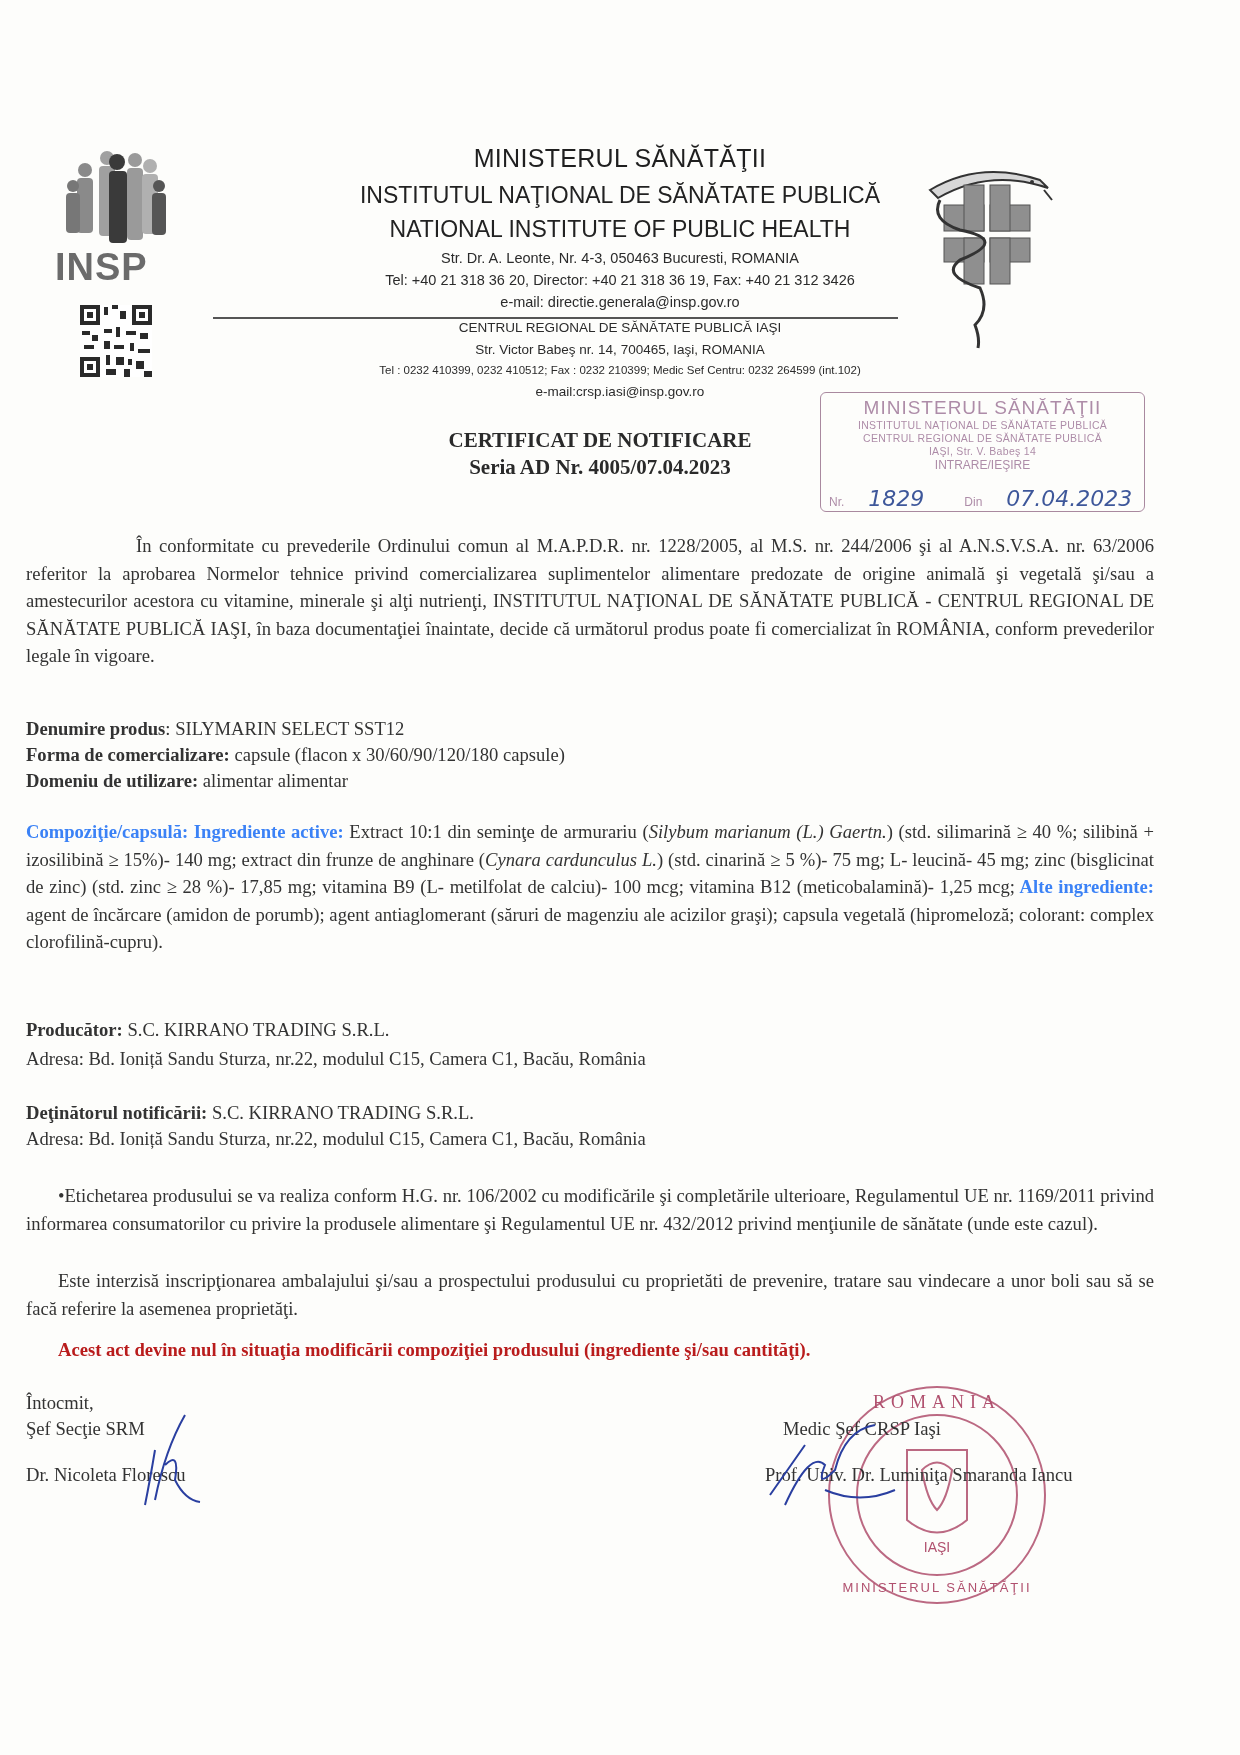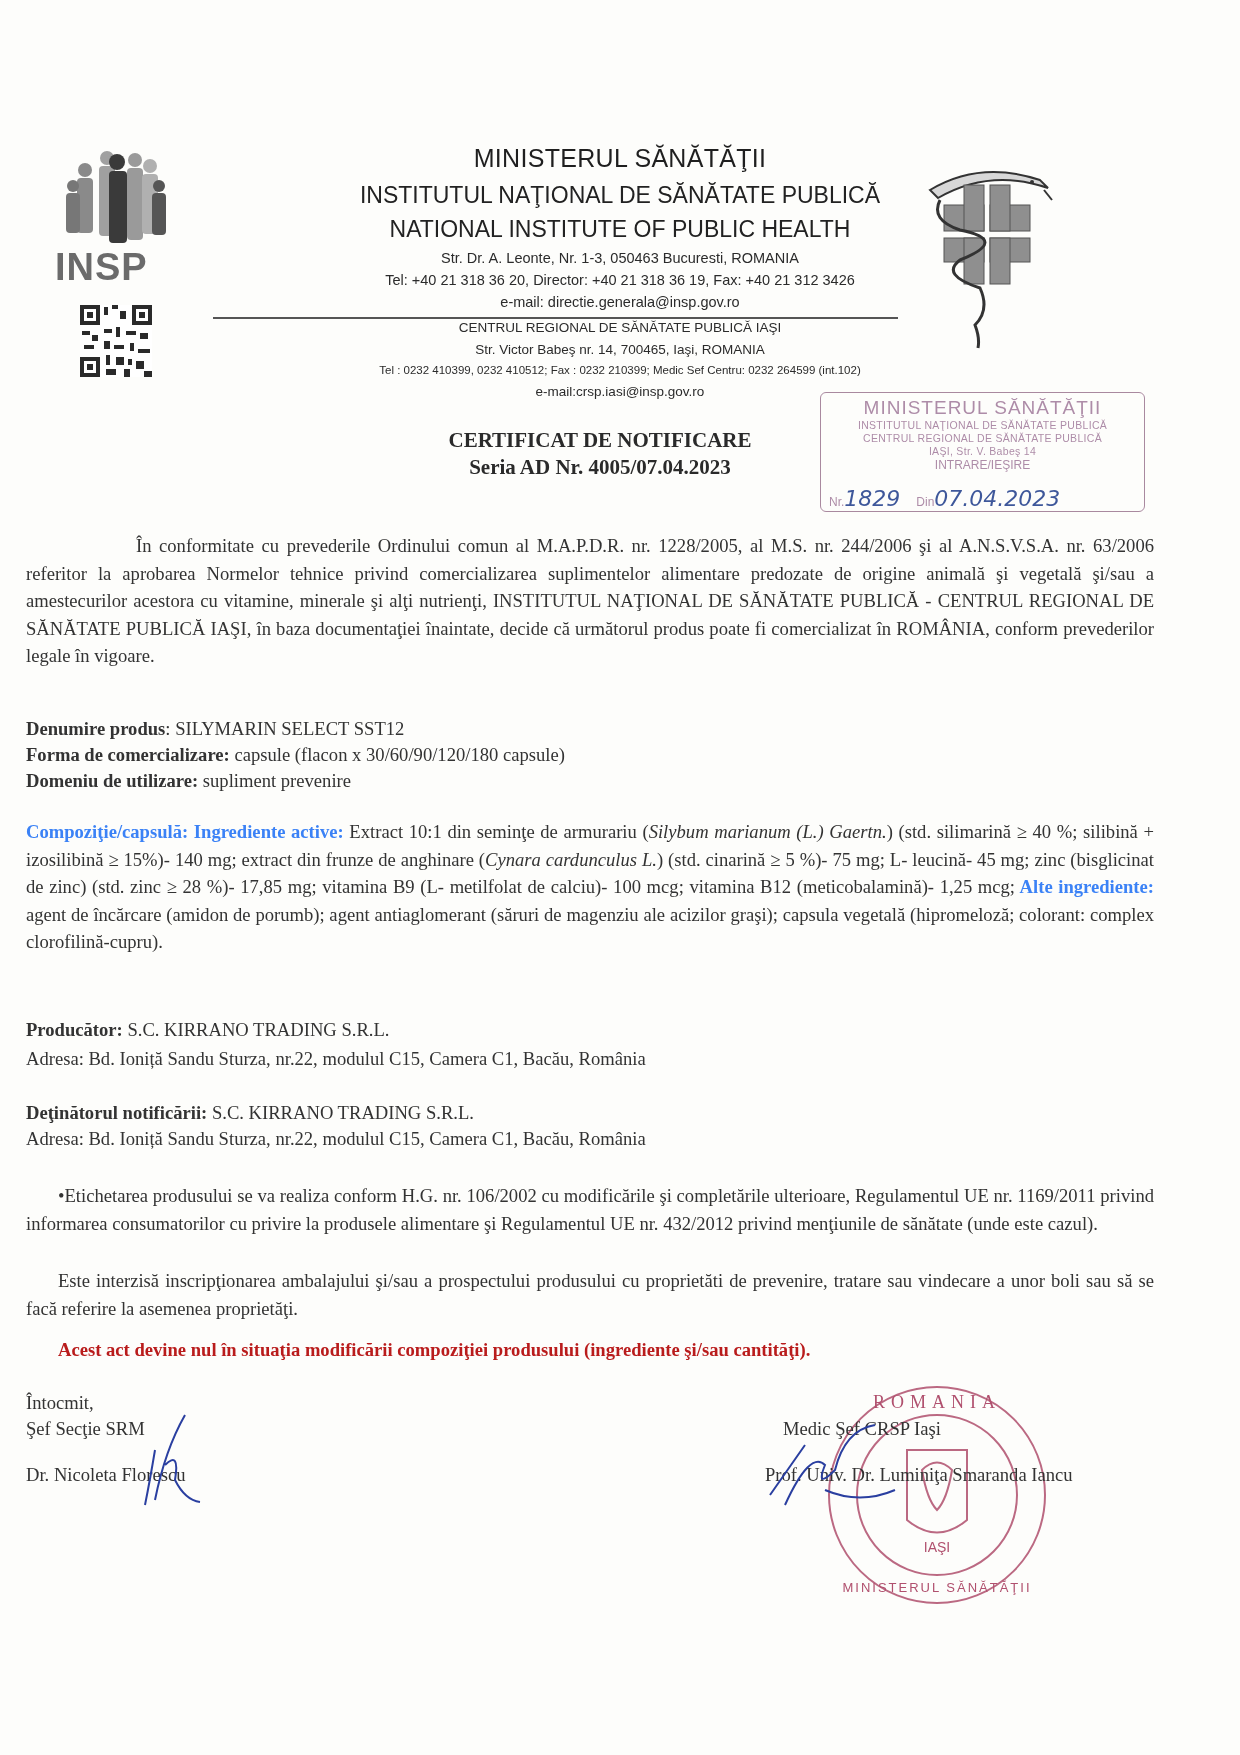--- a/index.html
+++ b/index.html
@@ -116,51 +116,51 @@
       <rect x="70" y="78" width="40" height="24"></rect>
         <rect x="70" y="78" width="20" height="46"></rect>
     </g>
     <path d="M20 40 Q10 60 40 70 Q90 80 40 100 Q20 115 60 128 Q70 150 55 165 Q60 178 58 188" fill="none" stroke="#333" stroke-width="3"></path>
   </svg>
 </div>
 
 <div class="hdr-line sans h1" style="top:144px;">MINISTERUL SĂNĂTĂŢII</div>
 <div class="hdr-line sans h2" style="top:182px;">INSTITUTUL NAŢIONAL DE SĂNĂTATE PUBLICĂ</div>
 <div class="hdr-line sans h2" style="top:216px;">NATIONAL INSTITUTE OF PUBLIC HEALTH</div>
-<div class="hdr-line sans h3" style="top:250px;">Str. Dr. A. Leonte, Nr. 1-3, 050463 Bucuresti, ROMANIA</div>
+<div class="hdr-line sans h3" style="top:250px;">Str. Dr. A. Leonte, Nr. 4-3, 050463 Bucuresti, ROMANIA</div>
 <div class="hdr-line sans h3" style="top:272px;">Tel: +40 21 318 36 20, Director: +40 21 318 36 19,  Fax: +40 21 312 3426</div>
 <div class="hdr-line sans h3" style="top:294px;">e-mail: directie.generala@insp.gov.ro</div>
 <div class="rule"></div>
 <div class="hdr-line sans h4" style="top:320px;">CENTRUL REGIONAL DE SĂNĂTATE PUBLICĂ IAŞI</div>
 <div class="hdr-line sans h4" style="top:342px;">Str. Victor Babeş nr. 14, 700465, Iaşi, ROMANIA</div>
 <div class="hdr-line sans h5" style="top:364px;">Tel : 0232 410399, 0232 410512;  Fax : 0232 210399; Medic Sef Centru: 0232 264599 (int.102)</div>
 <div class="hdr-line sans h4" style="top:384px;">e-mail:crsp.iasi@insp.gov.ro</div>
 
 <div class="stamp">
   <div class="s1">MINISTERUL SĂNĂTĂŢII</div>
   <div class="s2">INSTITUTUL NAŢIONAL DE SĂNĂTATE PUBLICĂ</div>
   <div class="s2">CENTRUL REGIONAL DE SĂNĂTATE PUBLICĂ</div>
   <div class="s2">IAŞI, Str. V. Babeş 14</div>
   <div class="s3">INTRARE/IEŞIRE</div>
-  <div style="display:flex;align-items:baseline;justify-content:flex-start;gap:0;padding-left:8px;margin-top:-14px;">
+  <div style="display:flex;align-items:baseline;justify-content:flex-start;gap:24px;padding-left:8px;margin-top:-14px;">
     <span class="s3">Nr.</span>
     <span class="hand">1829</span>
     <span class="s3" style="margin-left:16px;">Din</span>
     <span class="hand">07.04.2023</span>
   </div>
 </div>
 
 <div class="title" style="top:428px;">CERTIFICAT DE NOTIFICARE</div>
 <div class="title" style="top:455px;">Seria AD  Nr. 4005/07.04.2023</div>
 
 <div class="para indent" style="top:532px;">În conformitate cu prevederile Ordinului comun al M.A.P.D.R. nr. 1228/2005, al M.S. nr. 244/2006 şi al A.N.S.V.S.A. nr. 63/2006 referitor la aprobarea Normelor tehnice privind comercializarea suplimentelor alimentare predozate de origine animală şi vegetală şi/sau a amestecurilor acestora cu vitamine, minerale şi alţi nutrienţi, INSTITUTUL NAŢIONAL DE SĂNĂTATE PUBLICĂ - CENTRUL REGIONAL DE SĂNĂTATE PUBLICĂ IAŞI, în baza documentaţiei înaintate, decide că următorul produs poate fi comercializat în ROMÂNIA, conform prevederilor legale în vigoare.</div>
 
 <div class="line" style="top:716px;"><b>Denumire produs</b><span>: SILYMARIN SELECT SST12</span></div>
 <div class="line" style="top:742px;"><b>Forma de comercializare:</b><span> capsule  (flacon x 30/60/90/120/180 capsule)</span></div>
-<div class="line" style="top:768px;"><b>Domeniu de utilizare:</b><span> supliment prevenire</span></div>
+<div class="line" style="top:768px;"><b>Domeniu de utilizare:</b><span> alimentar alimentar</span></div>
 
 <div class="para" style="top:818px;"><b>Compoziţie/capsulă:</b><b> Ingrediente active:</b><span> Extract 10:1 din seminţe de armurariu (</span><i>Silybum marianum (L.) Gaertn.</i><span>) (std. silimarină ≥ 40 %; silibină + izosilibină ≥ 15%)- 140 mg; extract din frunze de anghinare (</span><i>Cynara cardunculus L.</i><span>) (std. cinarină ≥ 5 %)- 75 mg; L- leucină- 45 mg; zinc (bisglicinat de zinc) (std. zinc ≥ 28 %)- 17,85 mg; vitamina B9 (L- metilfolat de calciu)- 100 mcg; vitamina B12 (meticobalamină)- 1,25 mcg;</span><b> Alte ingrediente:</b><span> agent de încărcare (amidon de porumb); agent antiaglomerant (săruri de magenziu ale acizilor graşi);  capsula vegetală (hipromeloză; colorant: complex clorofilină-cupru).</span></div>
 
 <div class="line" style="top:977px;margin-top:40px;"><b>Producător:</b><span> S.C. KIRRANO TRADING S.R.L.</span></div>
 <div class="line" style="top:1046px;">Adresa: Bd. Ioniță Sandu Sturza, nr.22, modulul C15, Camera C1, Bacău, România</div>
 <div class="line" style="top:1100px;"><b>Deţinătorul notificării:</b><span> S.C. KIRRANO TRADING S.R.L.</span></div>
 <div class="line" style="top:1126px;">Adresa: Bd. Ioniță Sandu Sturza, nr.22, modulul C15, Camera C1, Bacău, România</div>
 
 <div class="para indent2" style="top:1182px;">•Etichetarea produsului se va realiza conform H.G. nr. 106/2002 cu modificările şi completările ulterioare, Regulamentul UE nr. 1169/2011 privind informarea consumatorilor cu privire la produsele alimentare şi Regulamentul UE nr. 432/2012 privind menţiunile de sănătate (unde este cazul).</div>
 <div class="para indent2" style="top:1267px;">Este interzisă inscripţionarea ambalajului şi/sau a prospectului produsului cu proprietăti de prevenire, tratare sau vindecare a unor boli sau să se facă referire la asemenea proprietăţi.</div>

